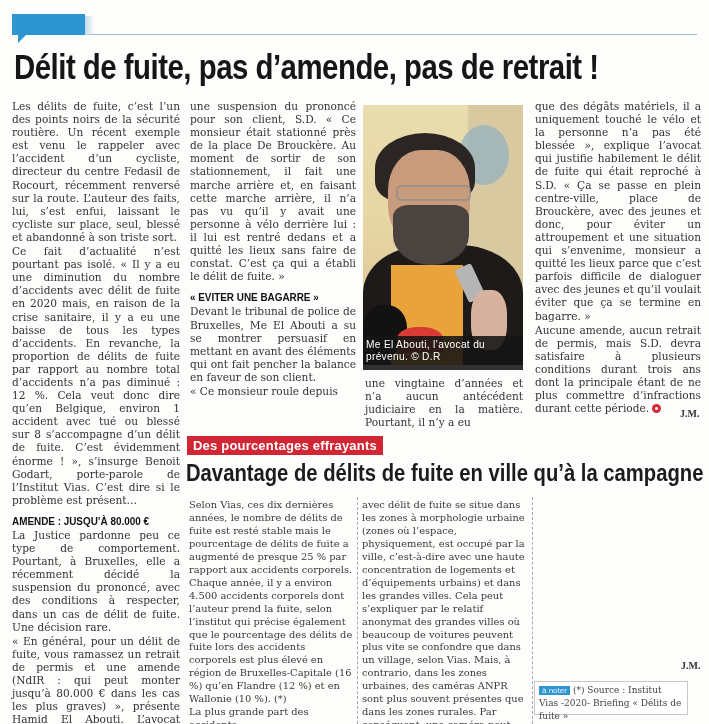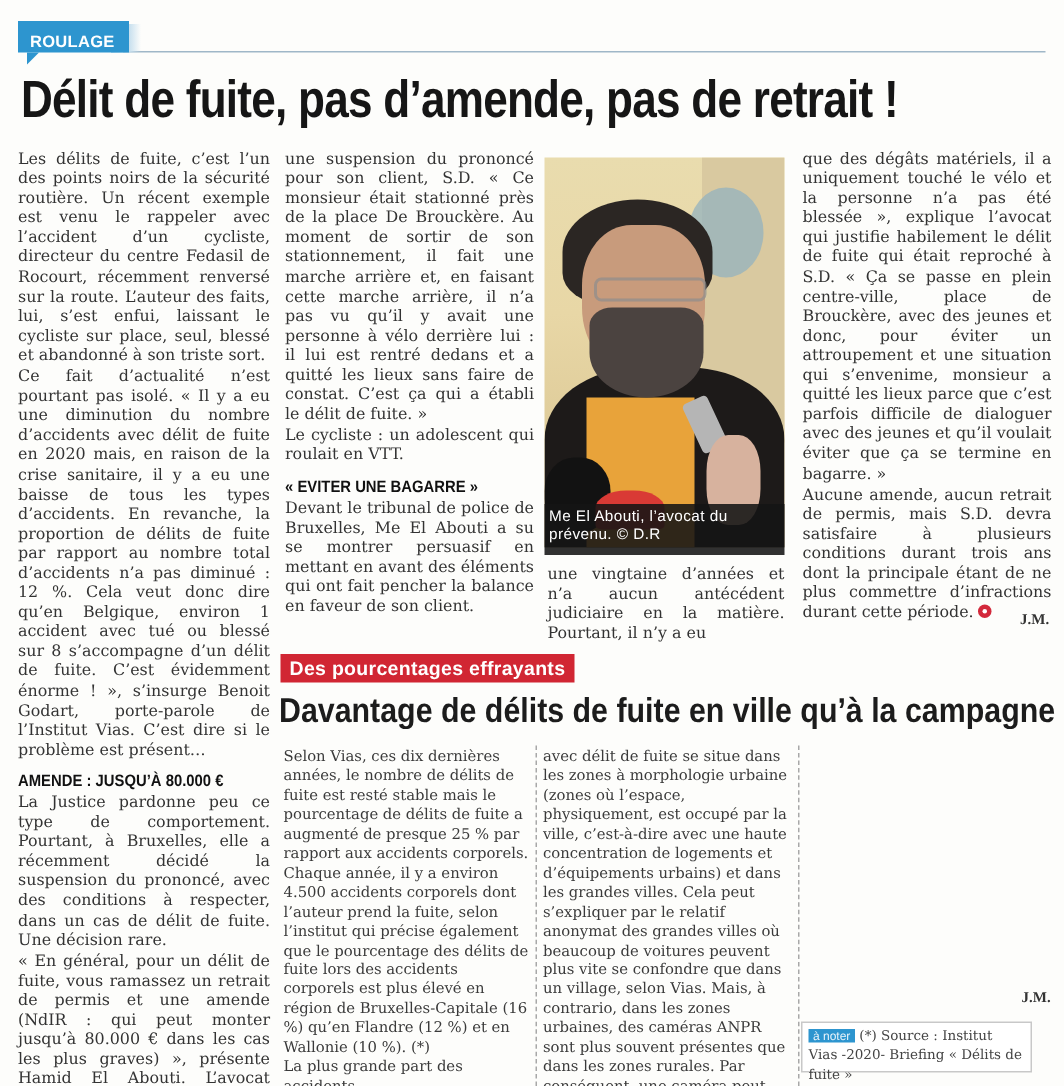--- a/index.html
+++ b/index.html
@@ -1,22 +1,22 @@
 <!DOCTYPE html>
 <html><head>
 <meta charset="utf-8">
 <style>
   * { box-sizing: border-box; margin: 0; padding: 0; }
   html, body { width: 709px; height: 724px; overflow: hidden; background: #fdfdfb; }
   body { position: relative; font-family: "DejaVu Serif", "Liberation Serif", serif; color: #2a2a2a; }
 
   .rubric-bar { position: absolute; left: 12px; top: 14px; width: 685px; height: 24px; }
   .rubric-line { position: absolute; left: 70px; top: 20px; right: 0; height: 1px; background: #9fb7c8; }
-  .rubric { position: absolute; left: 0; top: 0; height: 21px; padding: 4px 10px 0 8px; background: #2d95cf; color: #fff;
-            font-family: "Liberation Sans", sans-serif; font-weight: bold; font-size: 11px; line-height: 21px; letter-spacing: 0.2px; }
+  .rubric { position: absolute; left: 0; top: 0; height: 21px; padding: 16px 10px 0 8px; background: #2d95cf; color: #fff;
+            font-family: "Liberation Sans", sans-serif; font-weight: normal; font-size: 11px; line-height: 21px; letter-spacing: 0.2px; }
   .rubric::after { content: ""; position: absolute; left: 6px; top: 21px; border-left: 0 solid transparent; border-right: 8px solid transparent; border-top: 8px solid #2d95cf; }
   .rubric-fade { position: absolute; left: 62px; top: 2px; width: 20px; height: 19px;
                  background: linear-gradient(90deg, #6fb3dc, #c6dfee 60%, rgba(255,255,255,0)); }
 
   .headline { position: absolute; left: 14px; top: 46px; width: 690px;
               font-family: "Liberation Sans", sans-serif; font-weight: bold; font-size: 35px; line-height: 42px;
               color: #161616; letter-spacing: -0.6px; transform: scaleX(0.84); transform-origin: left top; white-space: nowrap; }
 
   .col { position: absolute; font-size: 10.6px; line-height: 13.1px; text-align: justify; color: #333; }
   .col p { margin: 0; }
@@ -71,23 +71,23 @@
 <div class="col" style="left:12px; top:100px; width:168px;">
   <p>Les délits de fuite, c’est l’un des points noirs de la sécurité routière. Un récent exemple est venu le rappeler avec l’accident d’un cycliste, directeur du centre Fedasil de Rocourt, récemment renversé sur la route. L’auteur des faits, lui, s’est enfui, laissant le cycliste sur place, seul, blessé et abandonné à son triste sort.</p>
   <p>Ce fait d’actualité n’est pourtant pas isolé. « Il y a eu une diminution du nombre d’accidents avec délit de fuite en 2020 mais, en raison de la crise sanitaire, il y a eu une baisse de tous les types d’accidents. En revanche, la proportion de délits de fuite par rapport au nombre total d’accidents n’a pas diminué : 12 %. Cela veut donc dire qu’en Belgique, environ 1 accident avec tué ou blessé sur 8 s’accompagne d’un délit de fuite. C’est évidemment énorme ! », s’insurge Benoit Godart, porte-parole de l’Institut Vias. C’est dire si le problème est présent…</p>
   <div class="subhead">AMENDE : JUSQU’À 80.000 €</div>
   <p>La Justice pardonne peu ce type de comportement. Pourtant, à Bruxelles, elle a récemment décidé la suspension du prononcé, avec des conditions à respecter, dans un cas de délit de fuite. Une décision rare.</p>
   <p>« En général, pour un délit de fuite, vous ramassez un retrait de permis et une amende (NdIR : qui peut monter jusqu’à 80.000 € dans les cas les plus graves) », présente Hamid El Abouti. L’avocat bruxellois a néanmoins réussi à obtenir</p>
 </div>
 
 <div class="col" style="left:190px; top:100px; width:166px;">
   <p>une suspension du prononcé pour son client, S.D. « Ce monsieur était stationné près de la place De Brouckère. Au moment de sortir de son stationnement, il fait une marche arrière et, en faisant cette marche arrière, il n’a pas vu qu’il y avait une personne à vélo derrière lui : il lui est rentré dedans et a quitté les lieux sans faire de constat. C’est ça qui a établi le délit de fuite. »</p>
-  <p>Le cycliste : un adolescent qui roulait en VTT.</p>
   <div class="subhead">« EVITER UNE BAGARRE »</div>
   <p>Devant le tribunal de police de Bruxelles, Me El Abouti a su se montrer persuasif en mettant en avant des éléments qui ont fait pencher la balance en faveur de son client.</p>
+  <p>« Ce monsieur roule depuis</p>
 </div>
 
 <div class="photo">
   <div class="wall2"></div>
   <div class="blue-blob"></div>
   <div class="jacket"></div>
   <div class="shirt"></div>
   <div class="hair"></div>
   <div class="face"></div>
   <div class="beard"></div>

